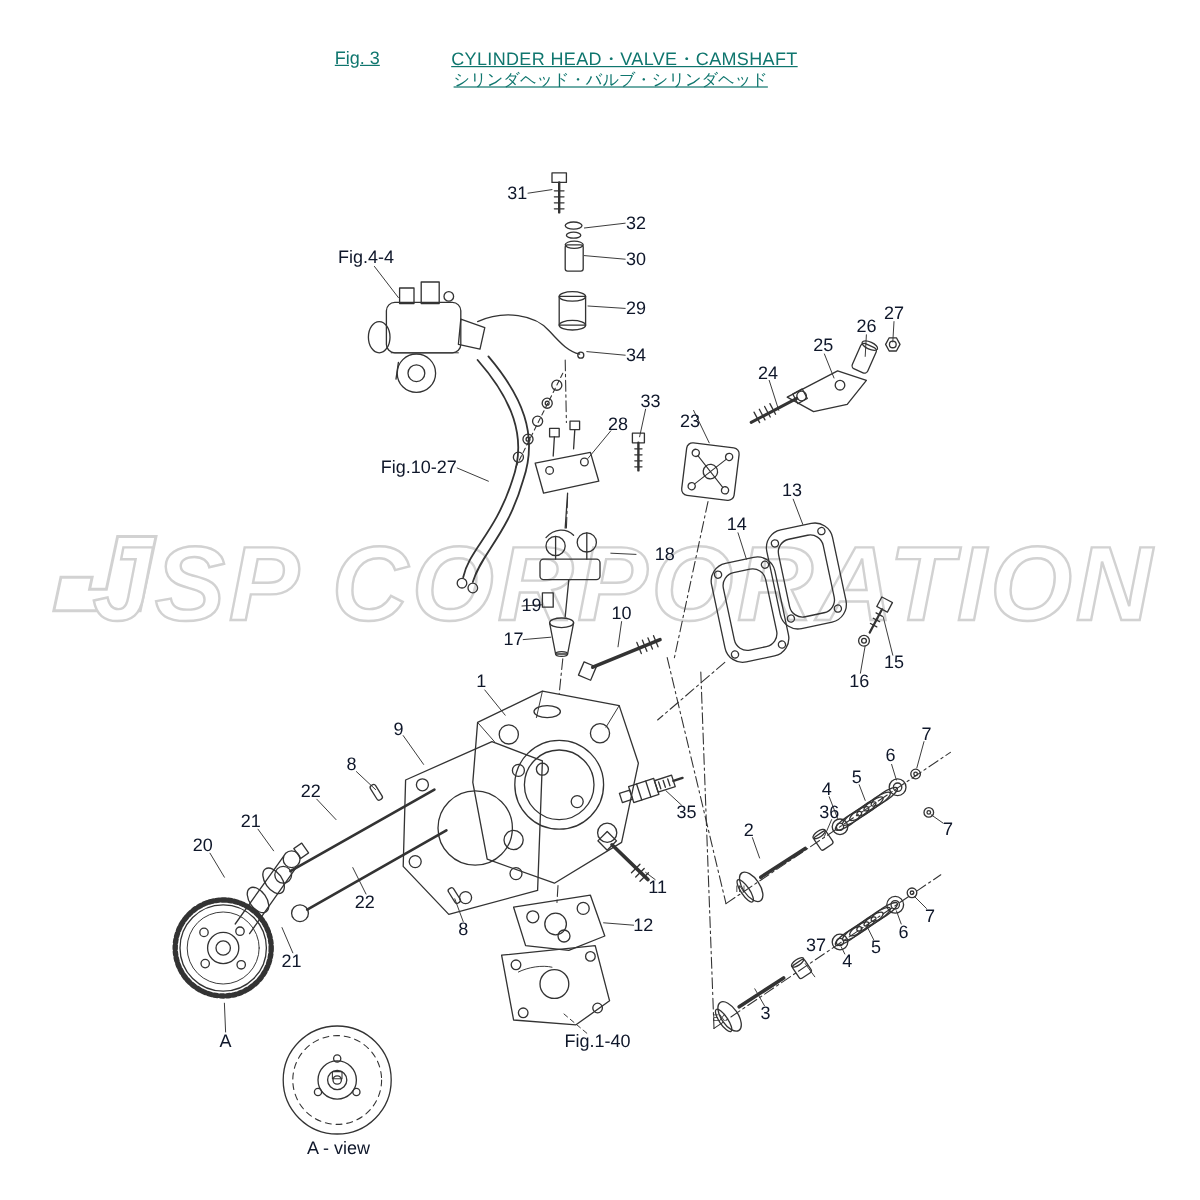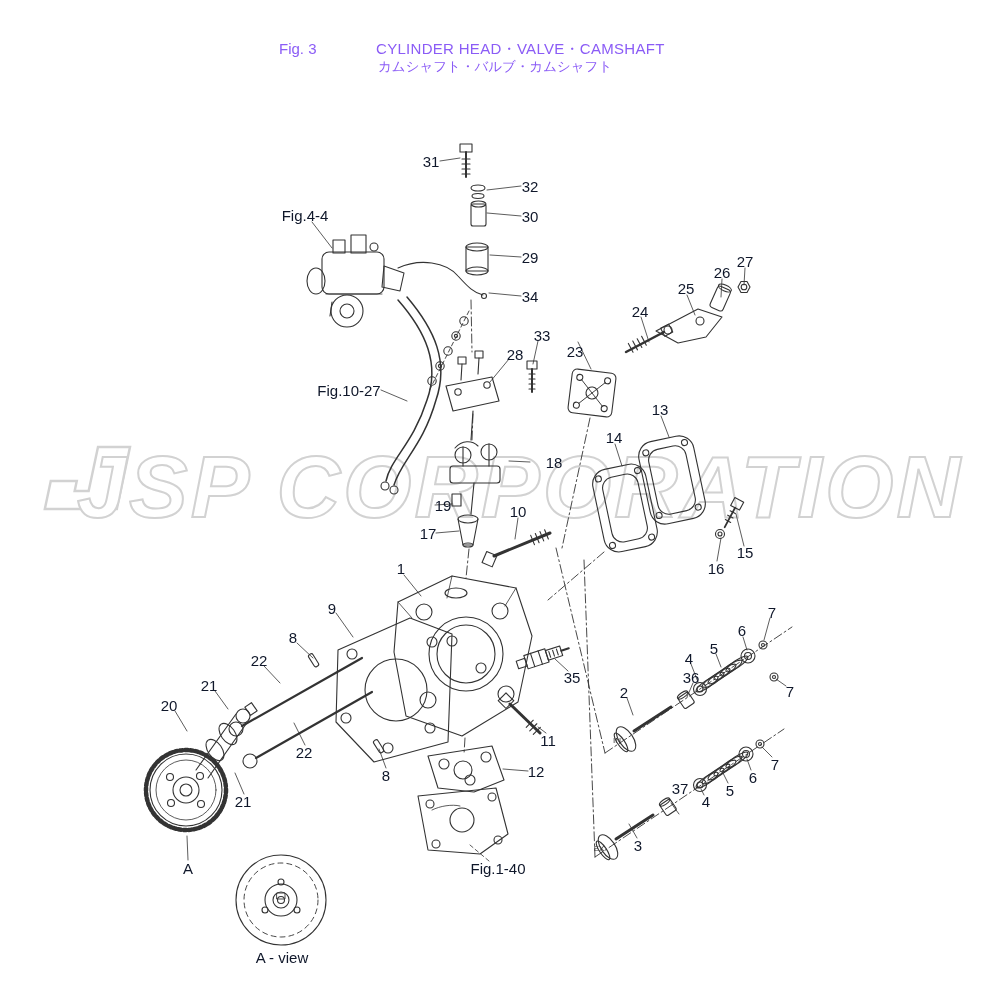--- a/index.html
+++ b/index.html
@@ -1,33 +1,33 @@
 <!DOCTYPE html>
 <html><head>
 <meta charset="utf-8">
 <style>
   html,body{margin:0;padding:0;background:#fff;}
   .stage{position:relative;width:1000px;height:1000px;background:#fff;overflow:hidden;
          font-family:"Liberation Sans",sans-serif;color:#111;}
-  .hdr{position:absolute;font-size:15px;color:#8b5cf6;white-space:nowrap;}
+  .hdr{position:absolute;font-size:15px;color:#0f766e;white-space:nowrap;text-decoration:underline;}
   #hdr-fig{left:279px;top:40px;}
   #hdr-en{left:376px;top:40px;letter-spacing:.3px;}
   #hdr-jp{left:378px;top:58px;font-size:13.5px;}
   svg.abs{position:absolute;left:0;top:0;}
   .callout{position:absolute;transform:translate(-50%,-50%);font-size:15px;color:#0f172a;
            white-space:nowrap;line-height:1;}
 </style>
 </head>
 <body>
 
 <div class="stage">
 
   <div class="hdr" id="hdr-fig">Fig. 3</div>
   <div class="hdr" id="hdr-en">CYLINDER HEAD・VALVE・CAMSHAFT</div>
-  <div class="hdr" id="hdr-jp">カムシャフト・バルブ・カムシャフト</div>
+  <div class="hdr" id="hdr-jp">シリンダヘッド・バルブ・シリンダヘッド</div>
 
   <svg class="abs" width="1000" height="130" style="top:425px">
     <g transform="translate(58,22) skewX(-12)">
       <polygon points="40,0 72,0 72,62 0,62 0,34 26,34 26,44 40,44" fill="#ffffff" stroke="#d2d2d2" stroke-width="2.5"></polygon>
     </g>
     <text x="520" y="92" text-anchor="middle" font-size="88" font-weight="bold" font-style="italic" letter-spacing="3" fill="#ffffff" stroke="#d2d2d2" stroke-width="2">JSP CORPORATION</text>
   </svg>
 
   <svg class="abs" width="1000" height="1000">
     <g stroke="#333" fill="none" stroke-width="1.1" stroke-linecap="round" stroke-linejoin="round">

